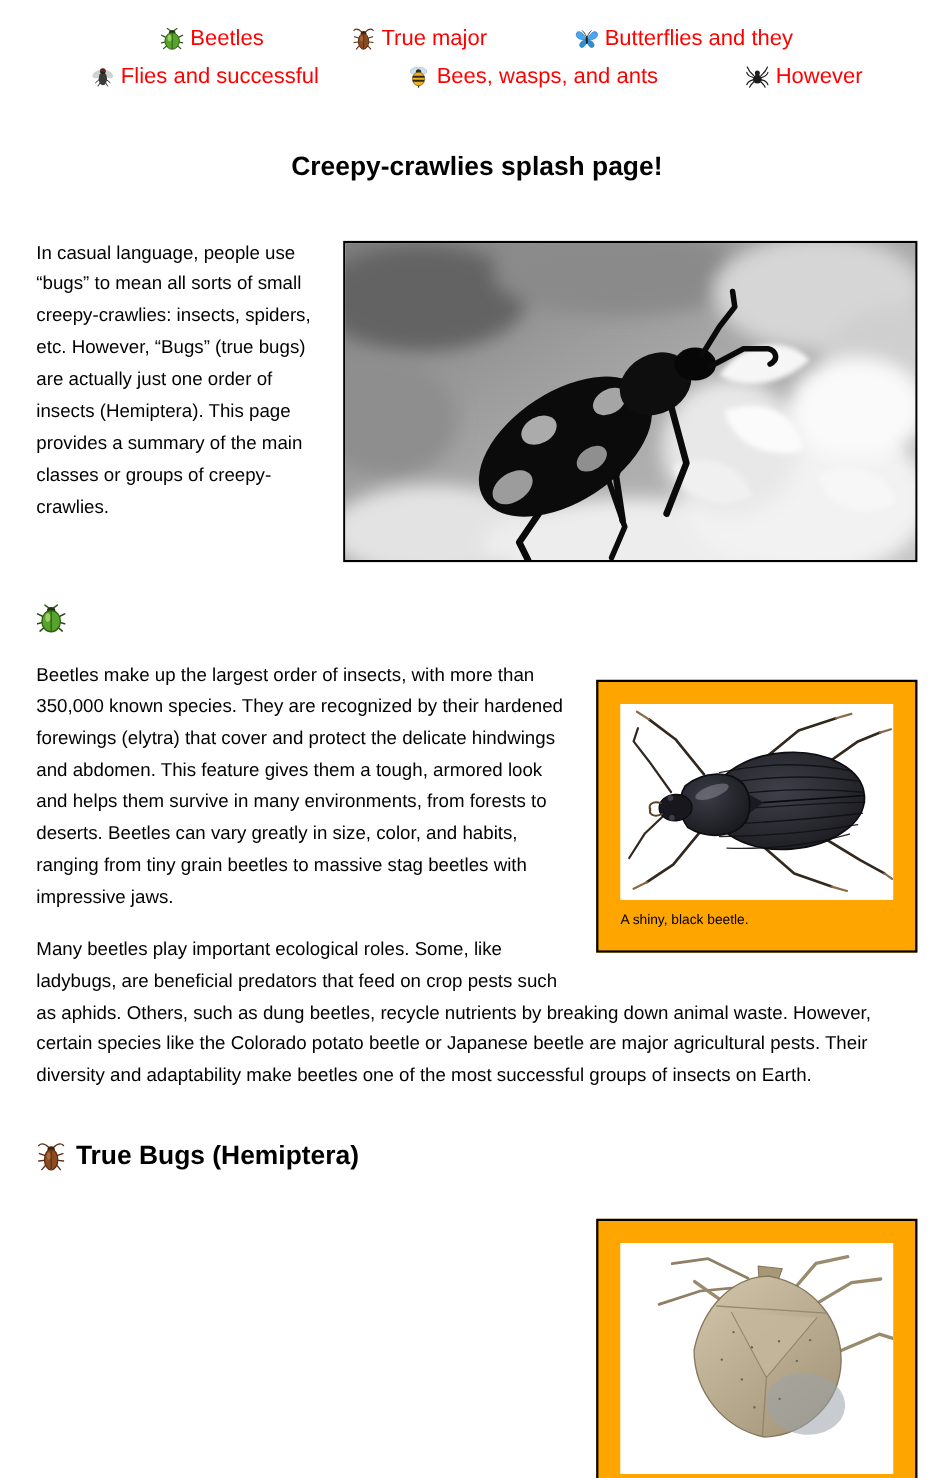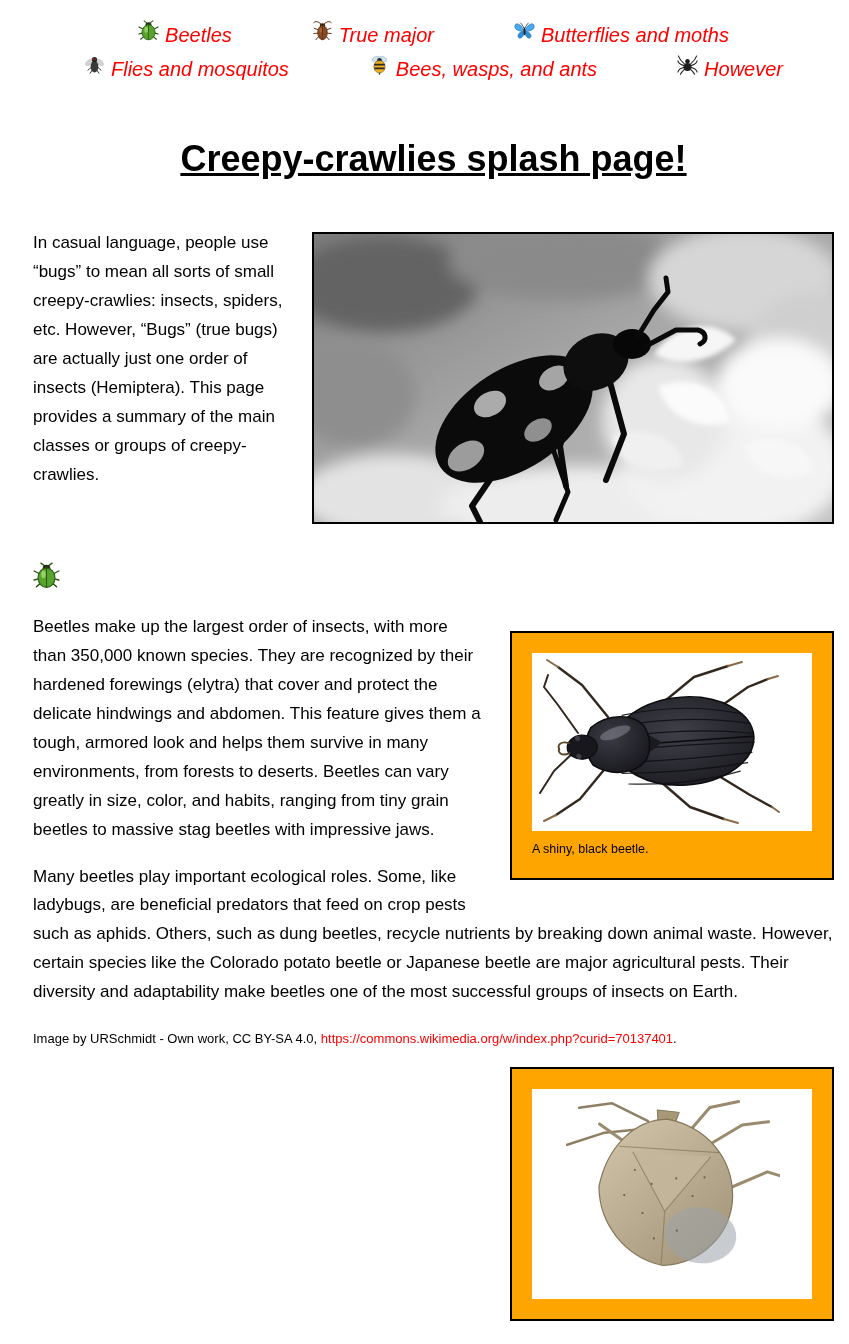--- a/index.html
+++ b/index.html
@@ -13,48 +13,48 @@
   .main { padding: 20px 15px 0 33px; }
 
   
   nav.creepy-nav {
     display: flex; flex-wrap: wrap; justify-content: center;
     column-gap: 80px; row-gap: 4px;
     font-size: 20px; line-height: 1.5; margin: 0 -10px;
   }
   nav.creepy-nav a {
     color: #ff0000; text-decoration: none;
-    display: inline-flex; gap: 6px; white-space: nowrap; font-style: italic;
+    display: inline-flex; align-items: center; gap: 6px; white-space: nowrap;
   }
   nav.creepy-nav svg { width: 21px; height: 21px; flex: 0 0 auto; }
 
   h1.page-title {
-    font-size: 36px; line-height: 1.15; font-weight: bold;
-    text-align: center; margin: 54px 0 50px; text-decoration: underline;
+    font-size: 24px; line-height: 1.15; font-weight: bold;
+    text-align: center; margin: 54px 0 50px;
   }
   h2.section-heading {
     font-size: 24px; font-weight: bold; line-height: 1.2;
     display: flex; align-items: center; gap: 9px;
     margin: 26px 0 24px; clear: both;
   }
   h2.section-heading svg { width: 27px; height: 27px; flex: 0 0 auto; }
 
   p { margin: 0 0 18px; }
   section::after { content: ""; display: block; clear: both; }
   .intro { min-height: 300px; }
 
   .photo-frame {
     float: right; margin: 3px 0 12px 20px;
     border: 2px solid #000; font-size: 0; line-height: 0;
   }
   .photo-frame svg { display: block; }
 
   figure.card {
     float: right; margin: 18px 0 12px 28px;
-    width: 324px; background: #ffa500; border: 2px solid #000;
+    width: 292px; background: #ffa500; border: 2px solid #000;
     padding: 20px;
   }
   figure.card .card-img { display: block; background: #fff; font-size: 0; line-height: 0; }
   figure.card .card-img svg { display: block; }
   figure.card figcaption {
     font-size: 12.5px; line-height: 1.3; color: #000; margin-top: 10px;
   }
 
   p.attribution { font-size: 13px; line-height: 1.55; margin: 22px 0 0; }
   p.attribution a { color: #ff0000; text-decoration: none; }
@@ -91,33 +91,33 @@
     </a>
     <a href="#">
       <svg viewBox="0 0 24 24">
         <path d="M11.4,12 C8,4.5 2,2 1,6.8 C0.2,10.8 6,13.2 11,13 Z" fill="#4aa8f0" stroke="#1c6fb8" stroke-width="0.7"></path>
         <path d="M12.6,12 C16,4.5 22,2 23,6.8 C23.8,10.8 18,13.2 13,13 Z" fill="#4aa8f0" stroke="#1c6fb8" stroke-width="0.7"></path>
         <path d="M11,13.2 C6,13.4 3.2,17.4 5.2,20 C7.2,22.4 11,19 11.9,14 Z" fill="#2f8fd6" stroke="#1c6fb8" stroke-width="0.7"></path>
         <path d="M13,13.2 C18,13.4 20.8,17.4 18.8,20 C16.8,22.4 13,19 12.1,14 Z" fill="#2f8fd6" stroke="#1c6fb8" stroke-width="0.7"></path>
         <ellipse cx="12" cy="13" rx="1.1" ry="4.4" fill="#222"></ellipse>
         <path class="thin" d="M11.3,9.2 C10.3,6.5 8.6,4.5 7.5,3.4 M12.7,9.2 C13.7,6.5 15.4,4.5 16.5,3.4" stroke="#222" stroke-width="0.9"></path>
       </svg>
-      <span>Butterflies and moths</span>
+      <span>Butterflies and they</span>
     </a>
     <a href="#">
       <svg viewBox="0 0 24 24">
         <ellipse cx="6.8" cy="9.5" rx="6.2" ry="3.4" fill="#c9c9c9" opacity="0.85" transform="rotate(-30 6.8 9.5)"></ellipse>
         <ellipse cx="17.2" cy="9.5" rx="6.2" ry="3.4" fill="#c9c9c9" opacity="0.85" transform="rotate(30 17.2 9.5)"></ellipse>
         <path class="thin" d="M8.5,15 L4.5,18.5 M9.5,18 L7,22 M15.5,15 L19.5,18.5 M14.5,18 L17,22" stroke="#222" stroke-width="1"></path>
         <ellipse cx="12" cy="14.5" rx="4.4" ry="6.6" fill="#3a3a3a"></ellipse>
         <circle cx="12" cy="6.5" r="3" fill="#222"></circle>
         <circle cx="10.7" cy="6" r="1.2" fill="#8a2a1a"></circle>
         <circle cx="13.3" cy="6" r="1.2" fill="#8a2a1a"></circle>
       </svg>
-      <span>Flies and mosquitos</span>
+      <span>Flies and successful</span>
     </a>
     <a href="#">
       <svg viewBox="0 0 24 24">
         <ellipse cx="8" cy="5.8" rx="4.8" ry="2.8" fill="#cfe3ef" stroke="#9bb7c6" stroke-width="0.6" transform="rotate(-24 8 5.8)"></ellipse>
         <ellipse cx="16" cy="5.8" rx="4.8" ry="2.8" fill="#cfe3ef" stroke="#9bb7c6" stroke-width="0.6" transform="rotate(24 16 5.8)"></ellipse>
         <circle cx="12" cy="7.4" r="2.8" fill="#2a2a2a"></circle>
         <ellipse cx="12" cy="14.6" rx="6.4" ry="7" fill="#f2b01e" stroke="#7a5a10" stroke-width="0.8"></ellipse>
         <path d="M5.9,12.2 H18.1 M6.2,16.4 H17.8" stroke="#2a2a2a" stroke-width="2.1"></path>
         <path d="M12,21.6 L12,23.6" stroke="#2a2a2a" stroke-width="1.4"></path>
       </svg>
@@ -258,23 +258,33 @@
             <path class="thin" d="M37,84 C29,81 25,85 27,90 M37,94 C29,97 25,93 27,88" stroke="#5c4428" stroke-width="1.8"></path>
           </g>
         </svg>
       </span>
       <figcaption>A shiny, black beetle.</figcaption>
     </figure>
 
     <p>Beetles make up the largest order of insects, with more than 350,000 known species. They are recognized by their hardened forewings (elytra) that cover and protect the delicate hindwings and abdomen. This feature gives them a tough, armored look and helps them survive in many environments, from forests to deserts. Beetles can vary greatly in size, color, and habits, ranging from tiny grain beetles to massive stag beetles with impressive jaws.</p>
     <p>Many beetles play important ecological roles. Some, like ladybugs, are beneficial predators that feed on crop pests such as aphids. Others, such as dung beetles, recycle nutrients by breaking down animal waste. However, certain species like the Colorado potato beetle or Japanese beetle are major agricultural pests. Their diversity and adaptability make beetles one of the most successful groups of insects on Earth.</p>
 
-    <p class="attribution"><span>Image by URSchmidt - Own work, CC BY-SA 4.0, </span><a href="#">https://commons.wikimedia.org/w/index.php?curid=70137401</a><span>.</span></p>
   </section>
 
+  <h2 class="section-heading" id="true-bugs">
+    <svg viewBox="0 0 24 24">
+      <path class="thin" d="M10,4.5 C7,1.5 4,1 2,3 M14,4.5 C17,1.5 20,1 22,3" stroke="#5a2c10" stroke-width="1.1"></path>
+      <path class="thin" d="M6.8,11 L2.5,9.5 M6.5,15 L2,15.5 M7.5,19 L4.5,22.5 M17.2,11 L21.5,9.5 M17.5,15 L22,15.5 M16.5,19 L19.5,22.5" stroke="#5a2c10" stroke-width="1.1"></path>
+      <ellipse cx="12" cy="6.2" rx="3" ry="2.6" fill="#41200c"></ellipse>
+      <ellipse cx="12" cy="14.4" rx="5.4" ry="8.2" fill="#8a4a22" stroke="#5a2c10" stroke-width="1"></ellipse>
+      <line x1="12" y1="7" x2="12" y2="22" stroke="#5a2c10" stroke-width="0.9"></line>
+      <ellipse cx="10" cy="11.5" rx="1.5" ry="3" fill="#b4713f" opacity="0.8"></ellipse>
+    </svg>
+    <span>True Bugs (Hemiptera)</span>
+  </h2>
 
   <section>
     <figure class="card">
       <span class="card-img">
         <svg width="248" height="210" viewBox="0 0 248 210">
           <defs>
             <linearGradient id="buggrad" x1="0" y1="0" x2="1" y2="1">
               <stop offset="0" stop-color="#d2c6ac"></stop>
                 <stop offset="1" stop-color="#a09174"></stop>
             </linearGradient>

